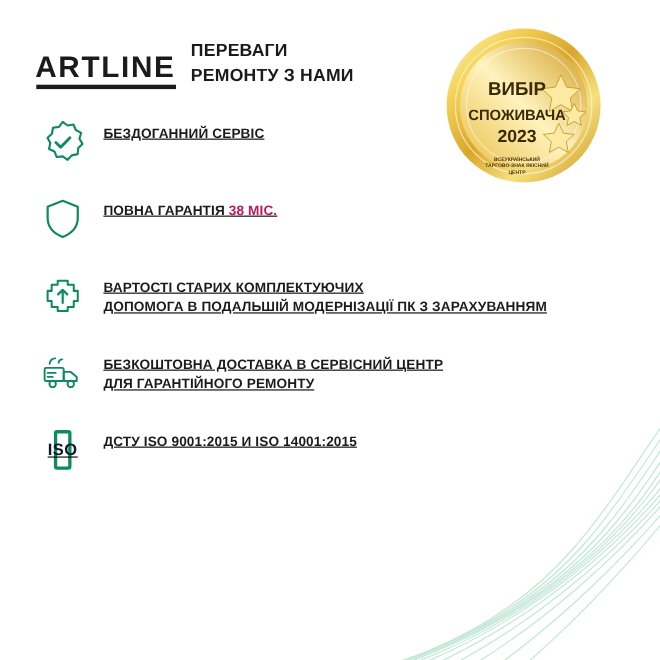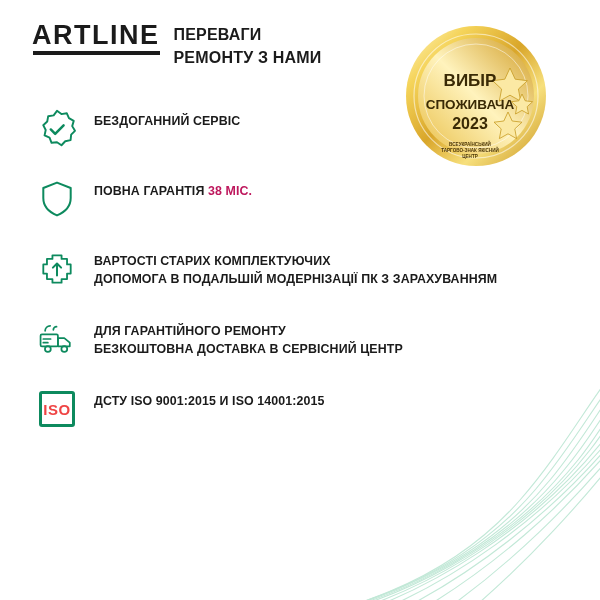--- a/index.html
+++ b/index.html
@@ -24,21 +24,21 @@
     height: 330px;
     pointer-events: none;
     z-index: 0;
   }
 
   
   .header {
     position: absolute;
     left: 32px; top: 22px;
     display: flex;
-    align-items: flex-start;
+    align-items: flex-end;
     z-index: 3;
   }
   .logo {
     position: relative;
     padding-bottom: 6px;
     margin-right: 14px;
   }
   .logo-text {
     font-family: "Liberation Sans", sans-serif;
     font-weight: bold;
@@ -53,36 +53,38 @@
     width: 127px; height: 4px;
     background: #1b1b1b;
   }
   .header-title {
     font-weight: bold;
     font-size: 16px;
     color: #1b1b1b;
     line-height: 1.45;
     letter-spacing: 0.2px;
     padding-top: 1px;
+    margin-top: 12px;
   }
 
   
   .badge {
     position: absolute;
     right: 52px; top: 24px;
     width: 144px; height: 144px;
     z-index: 4;
   }
 
   
   .features {
     position: absolute;
     left: 34px; top: 100px;
     width: 530px;
     z-index: 2;
+    text-decoration: underline;
   }
   .feature {
     display: flex;
     align-items: flex-start;
     margin-bottom: 24px;
   }
   .feature .ico {
     flex: 0 0 46px;
     width: 46px; height: 46px;
     display: flex;
@@ -95,26 +97,26 @@
     font-weight: bold;
     font-size: 12.4px;
     line-height: 1.45;
     color: #1b1b1b;
     letter-spacing: 0.1px;
     text-transform: uppercase;
   }
   .hl { color: #be185d; }
 
   .iso-box {
-    width: 36px; height: 36px;
+    width: 16px; height: 36px;
     border: 3px solid #0d8a5e;
     border-radius: 3px;
     display: flex; align-items: center; justify-content: center;
     font-weight: bold; font-size: 15px;
-    color: #ef4444;
+    color: #0f172a;
     letter-spacing: 0.5px;
   }
 
   .f1 { margin-top: 6px; }
 </style>
 </head>
 <body>
 
 <div id="page">
 
@@ -225,22 +227,22 @@
         <svg viewBox="0 0 46 46" width="42" height="42" fill="none" stroke="#0d8a5e" stroke-width="1.9">
           <rect x="5" y="18" width="19" height="13" rx="1.5"></rect>
           <path d="M24 22 h7 l6 5 v4 h-13z" stroke-linejoin="round"></path>
           <circle cx="13" cy="34" r="3.2"></circle>
           <circle cx="31" cy="34" r="3.2"></circle>
           <path d="M10 14 c0-3 2.5-5.5 5.5-5.5 M19 13 c0-2 1.5-3.5 3.5-3.5" stroke-linecap="round"></path>
           <path d="M8 23 h8 M8 27 h5" stroke-linecap="round"></path>
         </svg>
       </div>
       <div class="txt">
+        <div>БЕЗКОШТОВНА ДОСТАВКА В СЕРВІСНИЙ ЦЕНТР</div>
         <div>ДЛЯ ГАРАНТІЙНОГО РЕМОНТУ</div>
-        <div>БЕЗКОШТОВНА ДОСТАВКА В СЕРВІСНИЙ ЦЕНТР</div>
       </div>
     </div>
 
     <div class="feature">
       <div class="ico">
         <div class="iso-box">ISO</div>
       </div>
       <div class="txt">
         <div>ДСТУ ISO 9001:2015 И ISO 14001:2015</div>
       </div>

